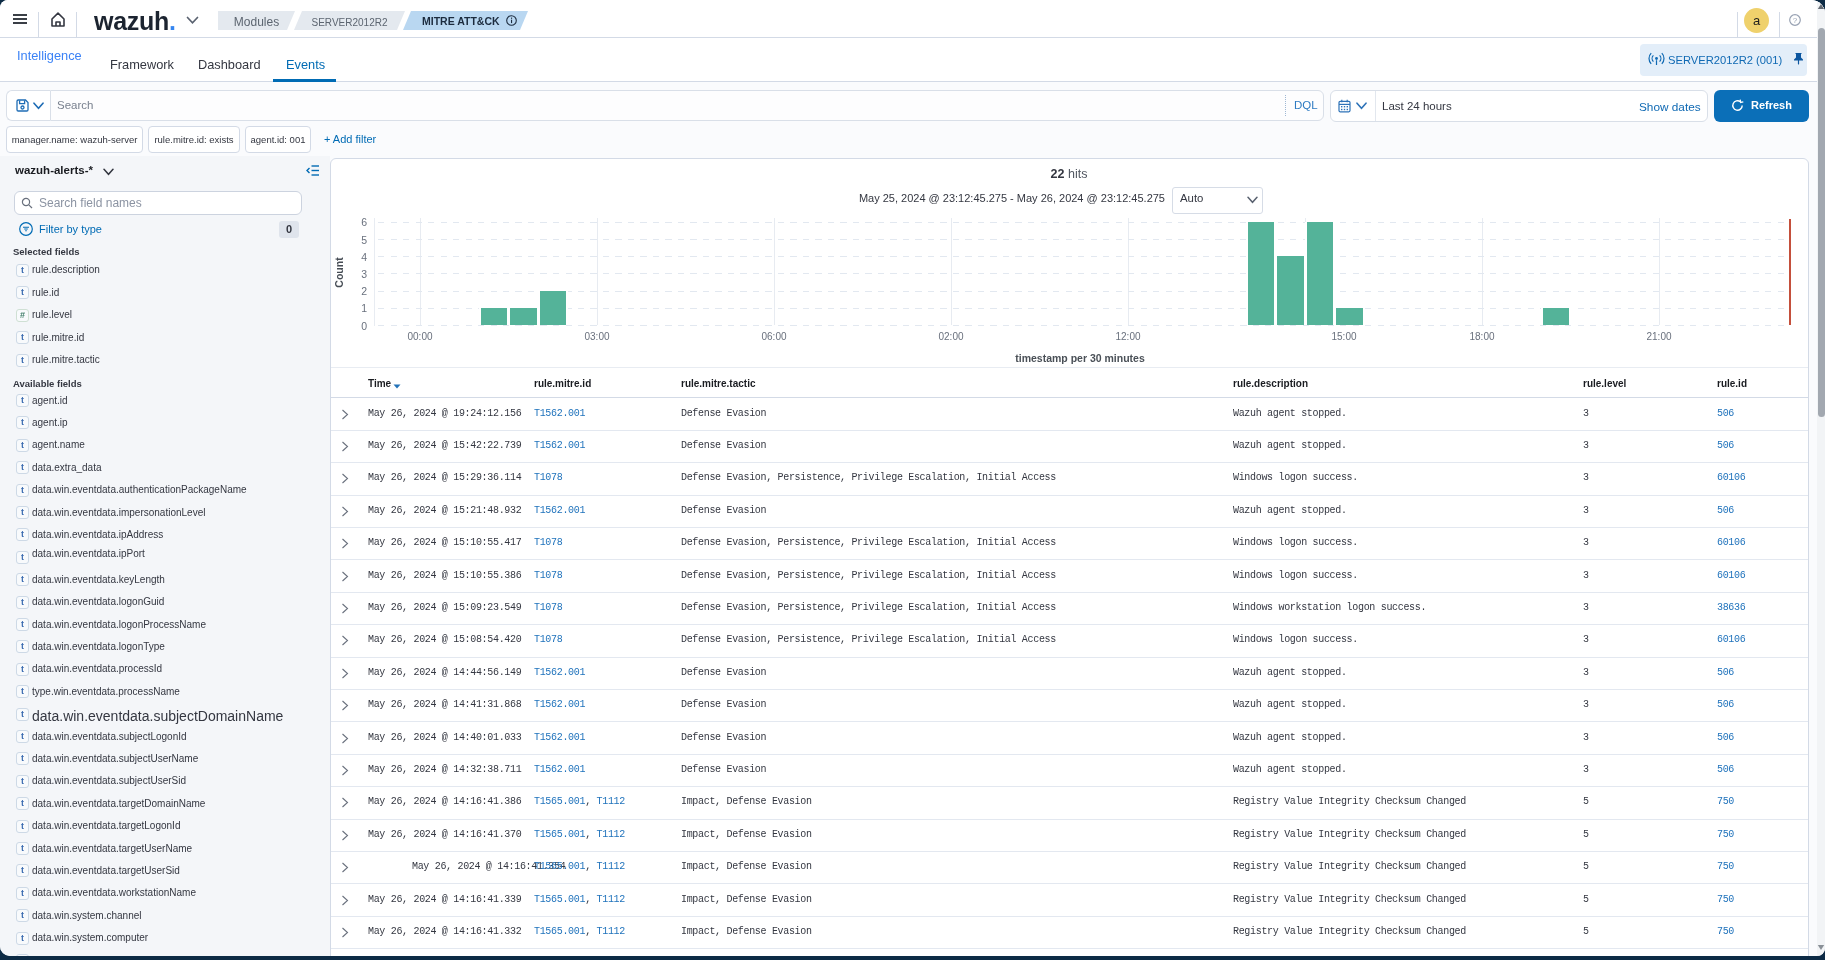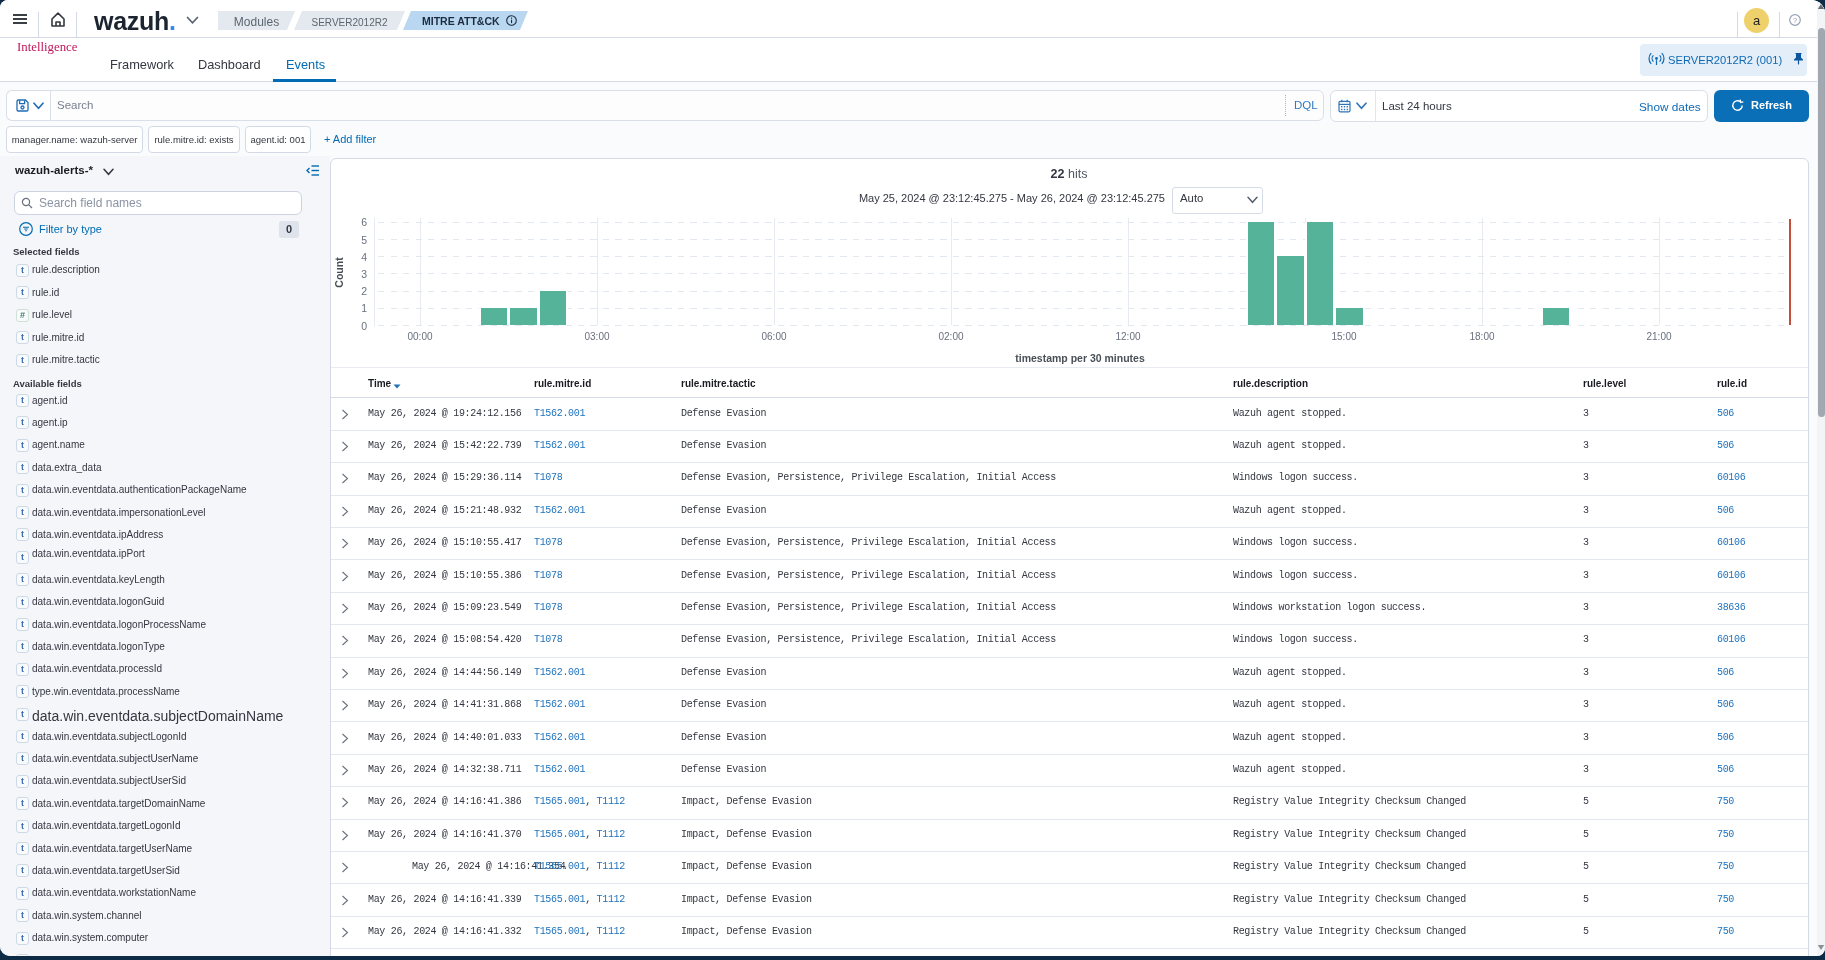--- a/index.html
+++ b/index.html
@@ -34,21 +34,21 @@
       <rect x="5" y="2.6" width="1.1" height="1.2" fill="#1c2b3e"></rect>
     </svg>
     <div class="abs" style="left:1737px;top:12px;width:1px;height:26px;background:#d3dae6;"></div>
     <div class="abs" style="left:1779px;top:12px;width:1px;height:26px;background:#d3dae6;"></div>
     <div class="abs" style="left:1744px;top:8px;width:25px;height:25px;border-radius:50%;background:#efd16c;text-align:center;line-height:25px;font-size:13px;color:#1e1e1e;">a</div>
     <svg class="abs" style="left:1789px;top:14px" width="12" height="12" viewBox="0 0 12 12">
       <circle cx="6" cy="6" r="5.3" fill="none" stroke="#98a2b3" stroke-width="1.2"></circle>
       <text x="6" y="8.8" font-size="8" fill="#98a2b3" text-anchor="middle" font-family="Liberation Sans">?</text>
     </svg>
     <div class="abs" style="left:0;top:38px;width:1825px;height:44px;background:#fff;border-bottom:1px solid #d3dae6;"></div>
-    <div class="abs" style="left:17px;top:40px;width:90px;font-size:12.8px;color:#be185d;white-space:nowrap;font-family:Liberation Serif, serif;">Intelligence</div>
+    <div class="abs" style="left:17px;top:48px;width:90px;font-size:12.8px;color:#3b82f6;white-space:nowrap;">Intelligence</div>
     <div class="abs" style="left:110px;top:57px;width:90px;font-size:12.8px;color:#343741;white-space:nowrap;">Framework</div>
     <div class="abs" style="left:198px;top:57px;width:90px;font-size:12.8px;color:#343741;white-space:nowrap;">Dashboard</div>
     <div class="abs" style="left:286px;top:57px;width:60px;font-size:12.8px;color:#006BB4;white-space:nowrap;">Events</div>
     <div class="abs" style="left:273px;top:79px;width:63px;height:3px;background:#006BB4;"></div>
     <div class="abs" style="left:1640px;top:44px;width:167px;height:32px;background:#e3eef9;border-radius:4px;"></div>
     <svg class="abs" style="left:1648px;top:52px" width="17" height="15" viewBox="0 0 17 15">
       <g fill="none" stroke="#0f69b3" stroke-width="1.2">
         <circle cx="8.5" cy="6.5" r="1.4" fill="#0f69b3" stroke="none"></circle>
         <path d="M8.5 8.2 V13"></path>
         <path d="M5.4 3.4 a4.4 4.4 0 0 0 0 6.2 M11.6 3.4 a4.4 4.4 0 0 1 0 6.2"></path>

